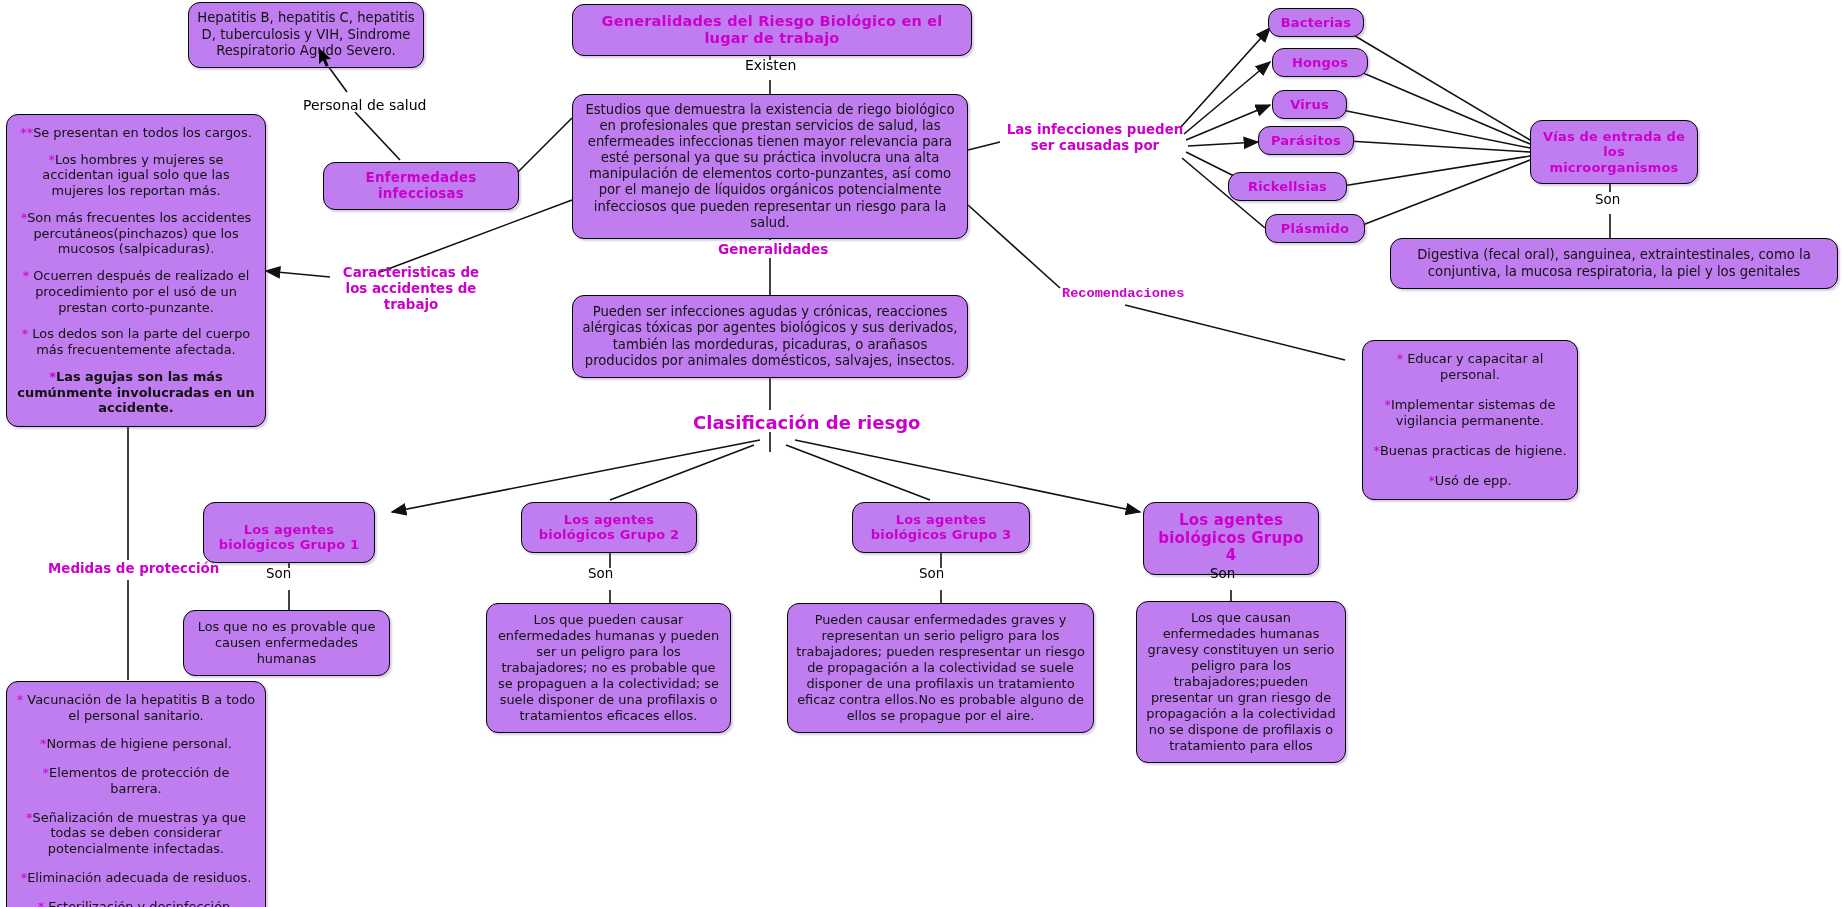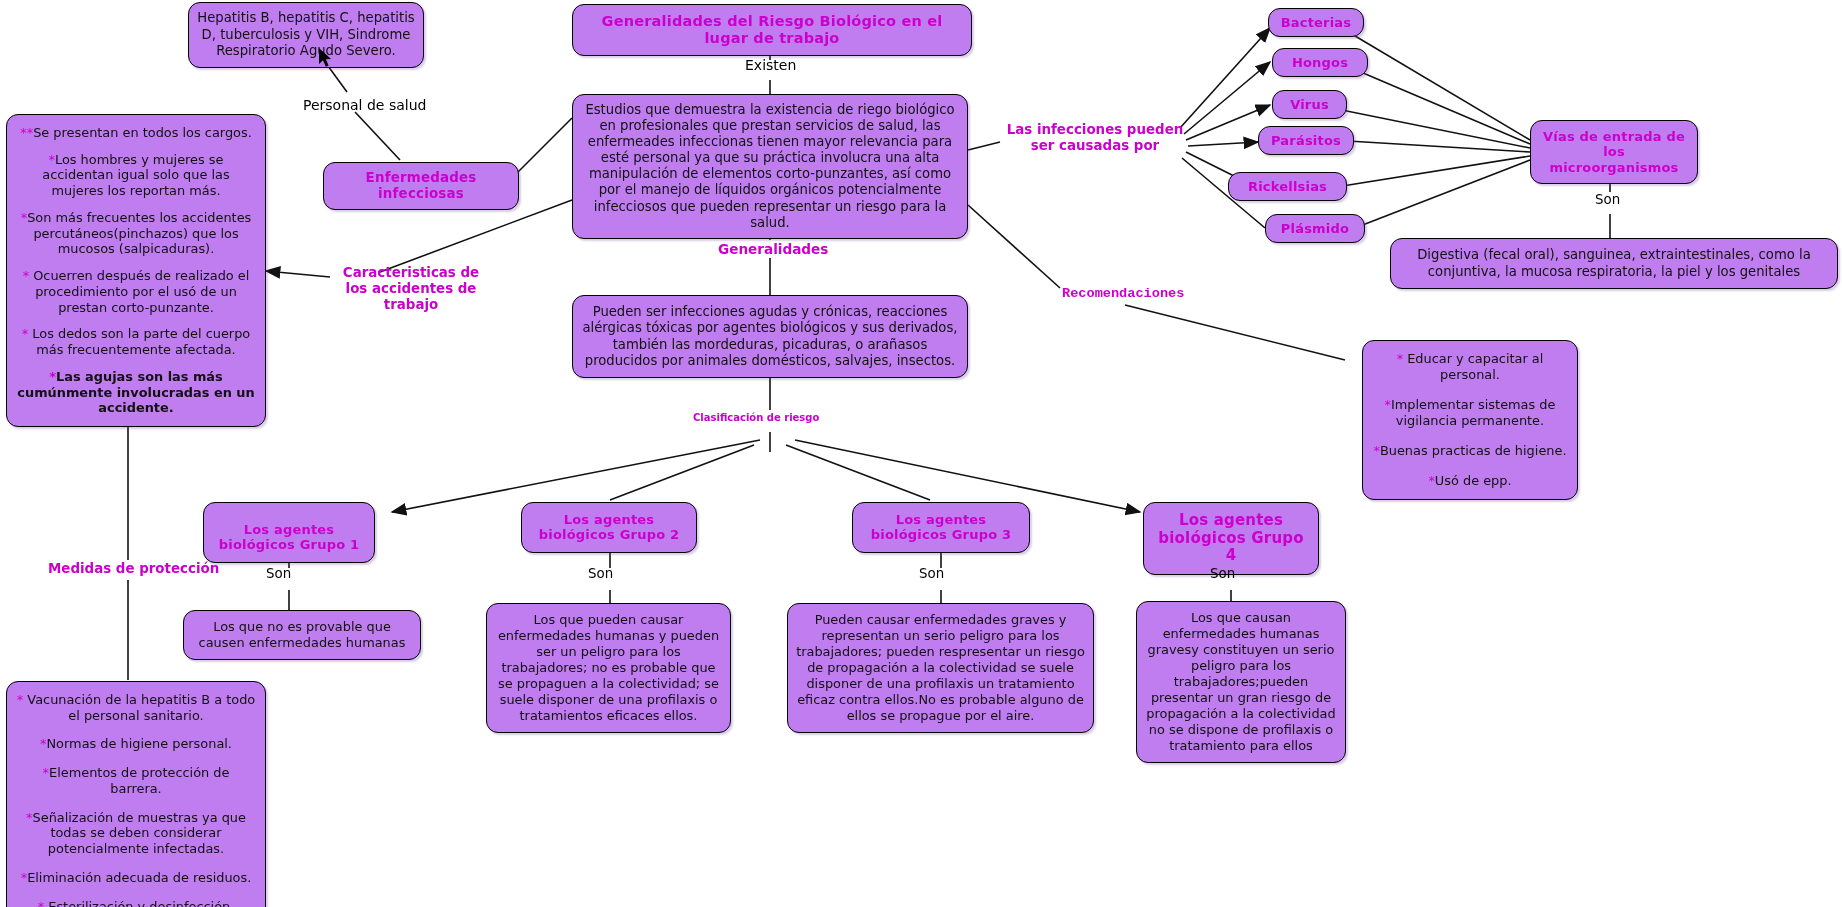--- a/index.html
+++ b/index.html
@@ -153,25 +153,25 @@
     <div style="margin:0 0 13px 0;"><span><span class="ast">*</span><span>Elementos de protección de barrera.</span></span></div>
     <div style="margin:0 0 13px 0;"><span><span class="ast">*</span><span>Señalización de muestras ya que todas se deben considerar potencialmente infectadas.</span></span></div>
     <div style="margin:0 0 13px 0;"><span><span class="ast">*</span><span>Eliminación adecuada de residuos.</span></span></div>
     <div style="margin:0;"><span><span class="ast">* </span><span>Esterilización y desinfección.</span></span></div>
   </div>
 
   <div class="linklabel mag" style="left:718px;top:241px;font-size:13.6px;">Generalidades</div>
 
   <div class="node" style="left:572px;top:295px;width:396px;font-size:13.2px;line-height:1.24;padding:8px 9px;">Pueden ser infecciones agudas y crónicas, reacciones alérgicas tóxicas por agentes biológicos y sus derivados, también las mordeduras, picaduras, o arañasos producidos por animales domésticos, salvajes, insectos.</div>
 
-  <div class="linklabel mag" style="left:693px;top:412px;font-size:10px;">Clasificación de riesgo</div>
+  <div class="linklabel mag" style="left:693px;top:412px;font-size:18px;">Clasificación de riesgo</div>
 
   <div class="node title" style="left:203px;top:502px;width:172px;font-size:13px;padding-top:19px;padding-bottom:9px;">Los agentes biológicos Grupo 1</div>
   <div class="linklabel" style="left:266px;top:566px;font-size:13.4px;">Son</div>
-  <div class="node" style="left:183px;top:610px;width:238px;font-size:12.9px;line-height:1.24;padding:8px 8px;">Los que no es provable que causen enfermedades humanas</div>
+  <div class="node" style="left:183px;top:610px;width:207px;font-size:12.9px;line-height:1.24;padding:8px 8px;">Los que no es provable que causen enfermedades humanas</div>
 
   <div class="node title" style="left:521px;top:502px;width:176px;font-size:13px;padding-top:9px;padding-bottom:9px;">Los agentes biológicos Grupo 2</div>
   <div class="linklabel" style="left:588px;top:566px;font-size:13.4px;">Son</div>
   <div class="node" style="left:486px;top:603px;width:245px;font-size:12.9px;line-height:1.24;padding:8px 8px;">Los que pueden causar enfermedades humanas y pueden ser un peligro para los trabajadores; no es probable que se propaguen a la colectividad; se suele disponer de una profilaxis o tratamientos eficaces ellos.</div>
 
   <div class="node title" style="left:852px;top:502px;width:178px;font-size:13px;padding-top:9px;padding-bottom:9px;">Los agentes biológicos Grupo 3</div>
   <div class="linklabel" style="left:919px;top:566px;font-size:13.4px;">Son</div>
   <div class="node" style="left:787px;top:603px;width:307px;font-size:12.9px;line-height:1.24;padding:8px 8px;">Pueden causar enfermedades graves y representan un serio peligro para los trabajadores; pueden respresentar un riesgo de propagación a la colectividad se suele disponer de una profilaxis un tratamiento eficaz contra ellos.No es probable alguno de ellos se propague por el aire.</div>
 
   <div class="node title" style="left:1143px;top:502px;width:176px;font-size:15px;padding-top:9px;padding-bottom:9px;">Los agentes biológicos Grupo 4</div>

